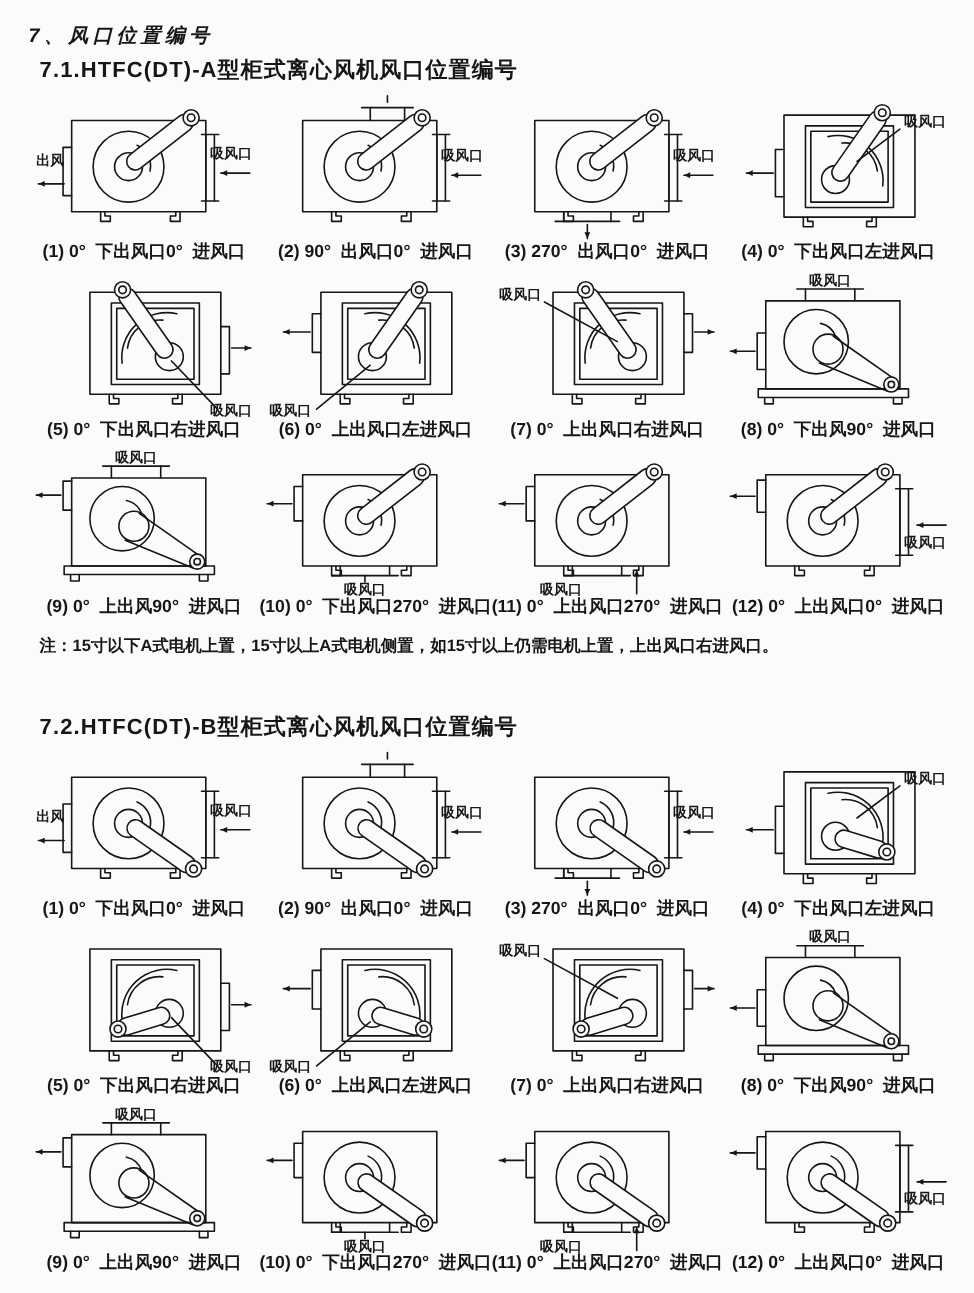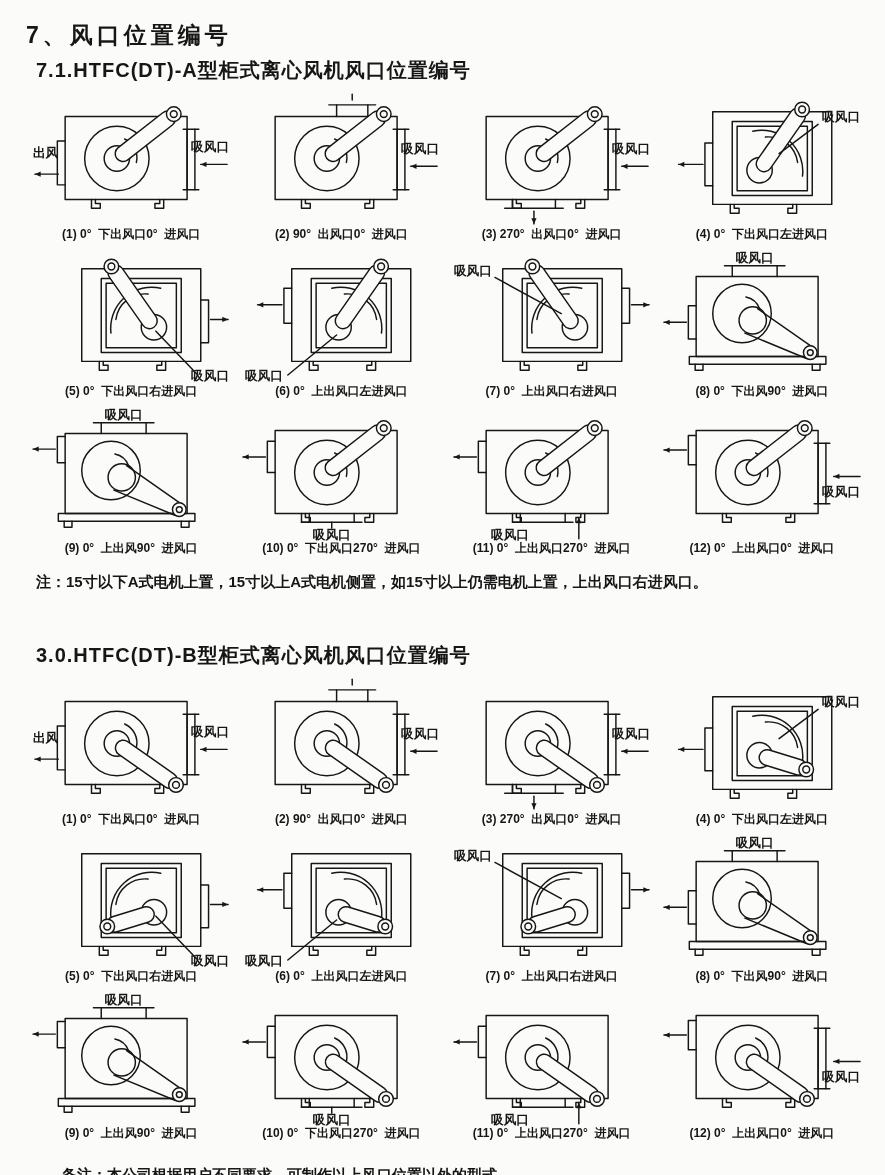--- a/index.html
+++ b/index.html
@@ -4,32 +4,32 @@
 <style>
   html,body{margin:0;padding:0;}
   body{
     width:885px;height:1175px;
     background:#fbfbf9;
     color:#161616;
     font-family:"Liberation Sans","DejaVu Sans",sans-serif;
     overflow:hidden;
   }
   .page{padding:14px 18px 0 24px;}
-  h1{font-size:23px;font-weight:700;letter-spacing:4px;margin:6px 0 6px 2px;}
+  h1{font-size:18px;font-weight:700;letter-spacing:4px;margin:6px 0 6px 2px;font-style:italic;}
   h2{font-size:20px;font-weight:700;letter-spacing:1px;margin:6px 0 0 12px;}
   .grid{display:grid;grid-template-columns:repeat(4,1fr);row-gap:6px;margin:8px 0 0 2px;}
   .cell{display:flex;flex-direction:column;align-items:center;}
   .fan-svg{width:200px;height:135px;display:block;}
   .fan-svg line,.fan-svg rect,.fan-svg circle,.fan-svg path{
     stroke:#161616;stroke-width:1.5;fill:none;stroke-linejoin:round;stroke-linecap:round;
   }
   .fan-svg .wf{fill:#fbfbf9;}
   .fan-svg .ah{fill:#161616;stroke:none;}
   .fan-svg text{font-size:13px;font-weight:700;fill:#161616;stroke:none;font-family:inherit;}
-  .cap{font-size:12px;font-weight:700;white-space:pre;margin-top:-1px;}
+  .cap{font-size:16px;font-weight:700;white-space:pre;margin-top:-1px;}
   .note{font-size:15px;font-weight:700;margin:16px 0 0 12px;}
   .h2-72{margin-top:50px;}
   .footnote{font-size:15px;font-weight:700;margin:24px 0 0 38px;}
 </style>
 </head>
 <body>
 
 <div class="page">
   <h1>7、风口位置编号</h1>
   <h2>7.1.HTFC(DT)-A型柜式离心风机风口位置编号</h2>
@@ -498,21 +498,21 @@
           <g>
             <line x1="203" y1="72" x2="176" y2="72"></line>
             <path d="M176 72 L181.9 69.3 L181.9 74.7 Z" class="ah"></path>
           </g>
           <text x="203" y="92" text-anchor="end">吸风口</text>
         </svg>
         <div class="cap">(12) 0°  上出风口0°  进风口</div>
       </div>
     </div>
   <p class="note">注：15寸以下A式电机上置，15寸以上A式电机侧置，如15寸以上仍需电机上置，上出风口右进风口。</p>
-  <h2 class="h2-72">3.0.HTFC(DT)-B型柜式离心风机风口位置编号</h2>
+  <h2 class="h2-72">7.2.HTFC(DT)-B型柜式离心风机风口位置编号</h2>
   <div class="grid" id="grid-1">
       <div class="cell">
         <svg viewBox="0 0 205 138" class="fan-svg">
           <g>
             <rect x="35" y="25" width="125" height="85"></rect>
             <g>
               <path d="M62 110 v9 h9 v-5 h-5 v-4"></path>
               <path d="M136 110 v9 h-9 v-5 h5 v-4"></path>
             </g>
           </g>

